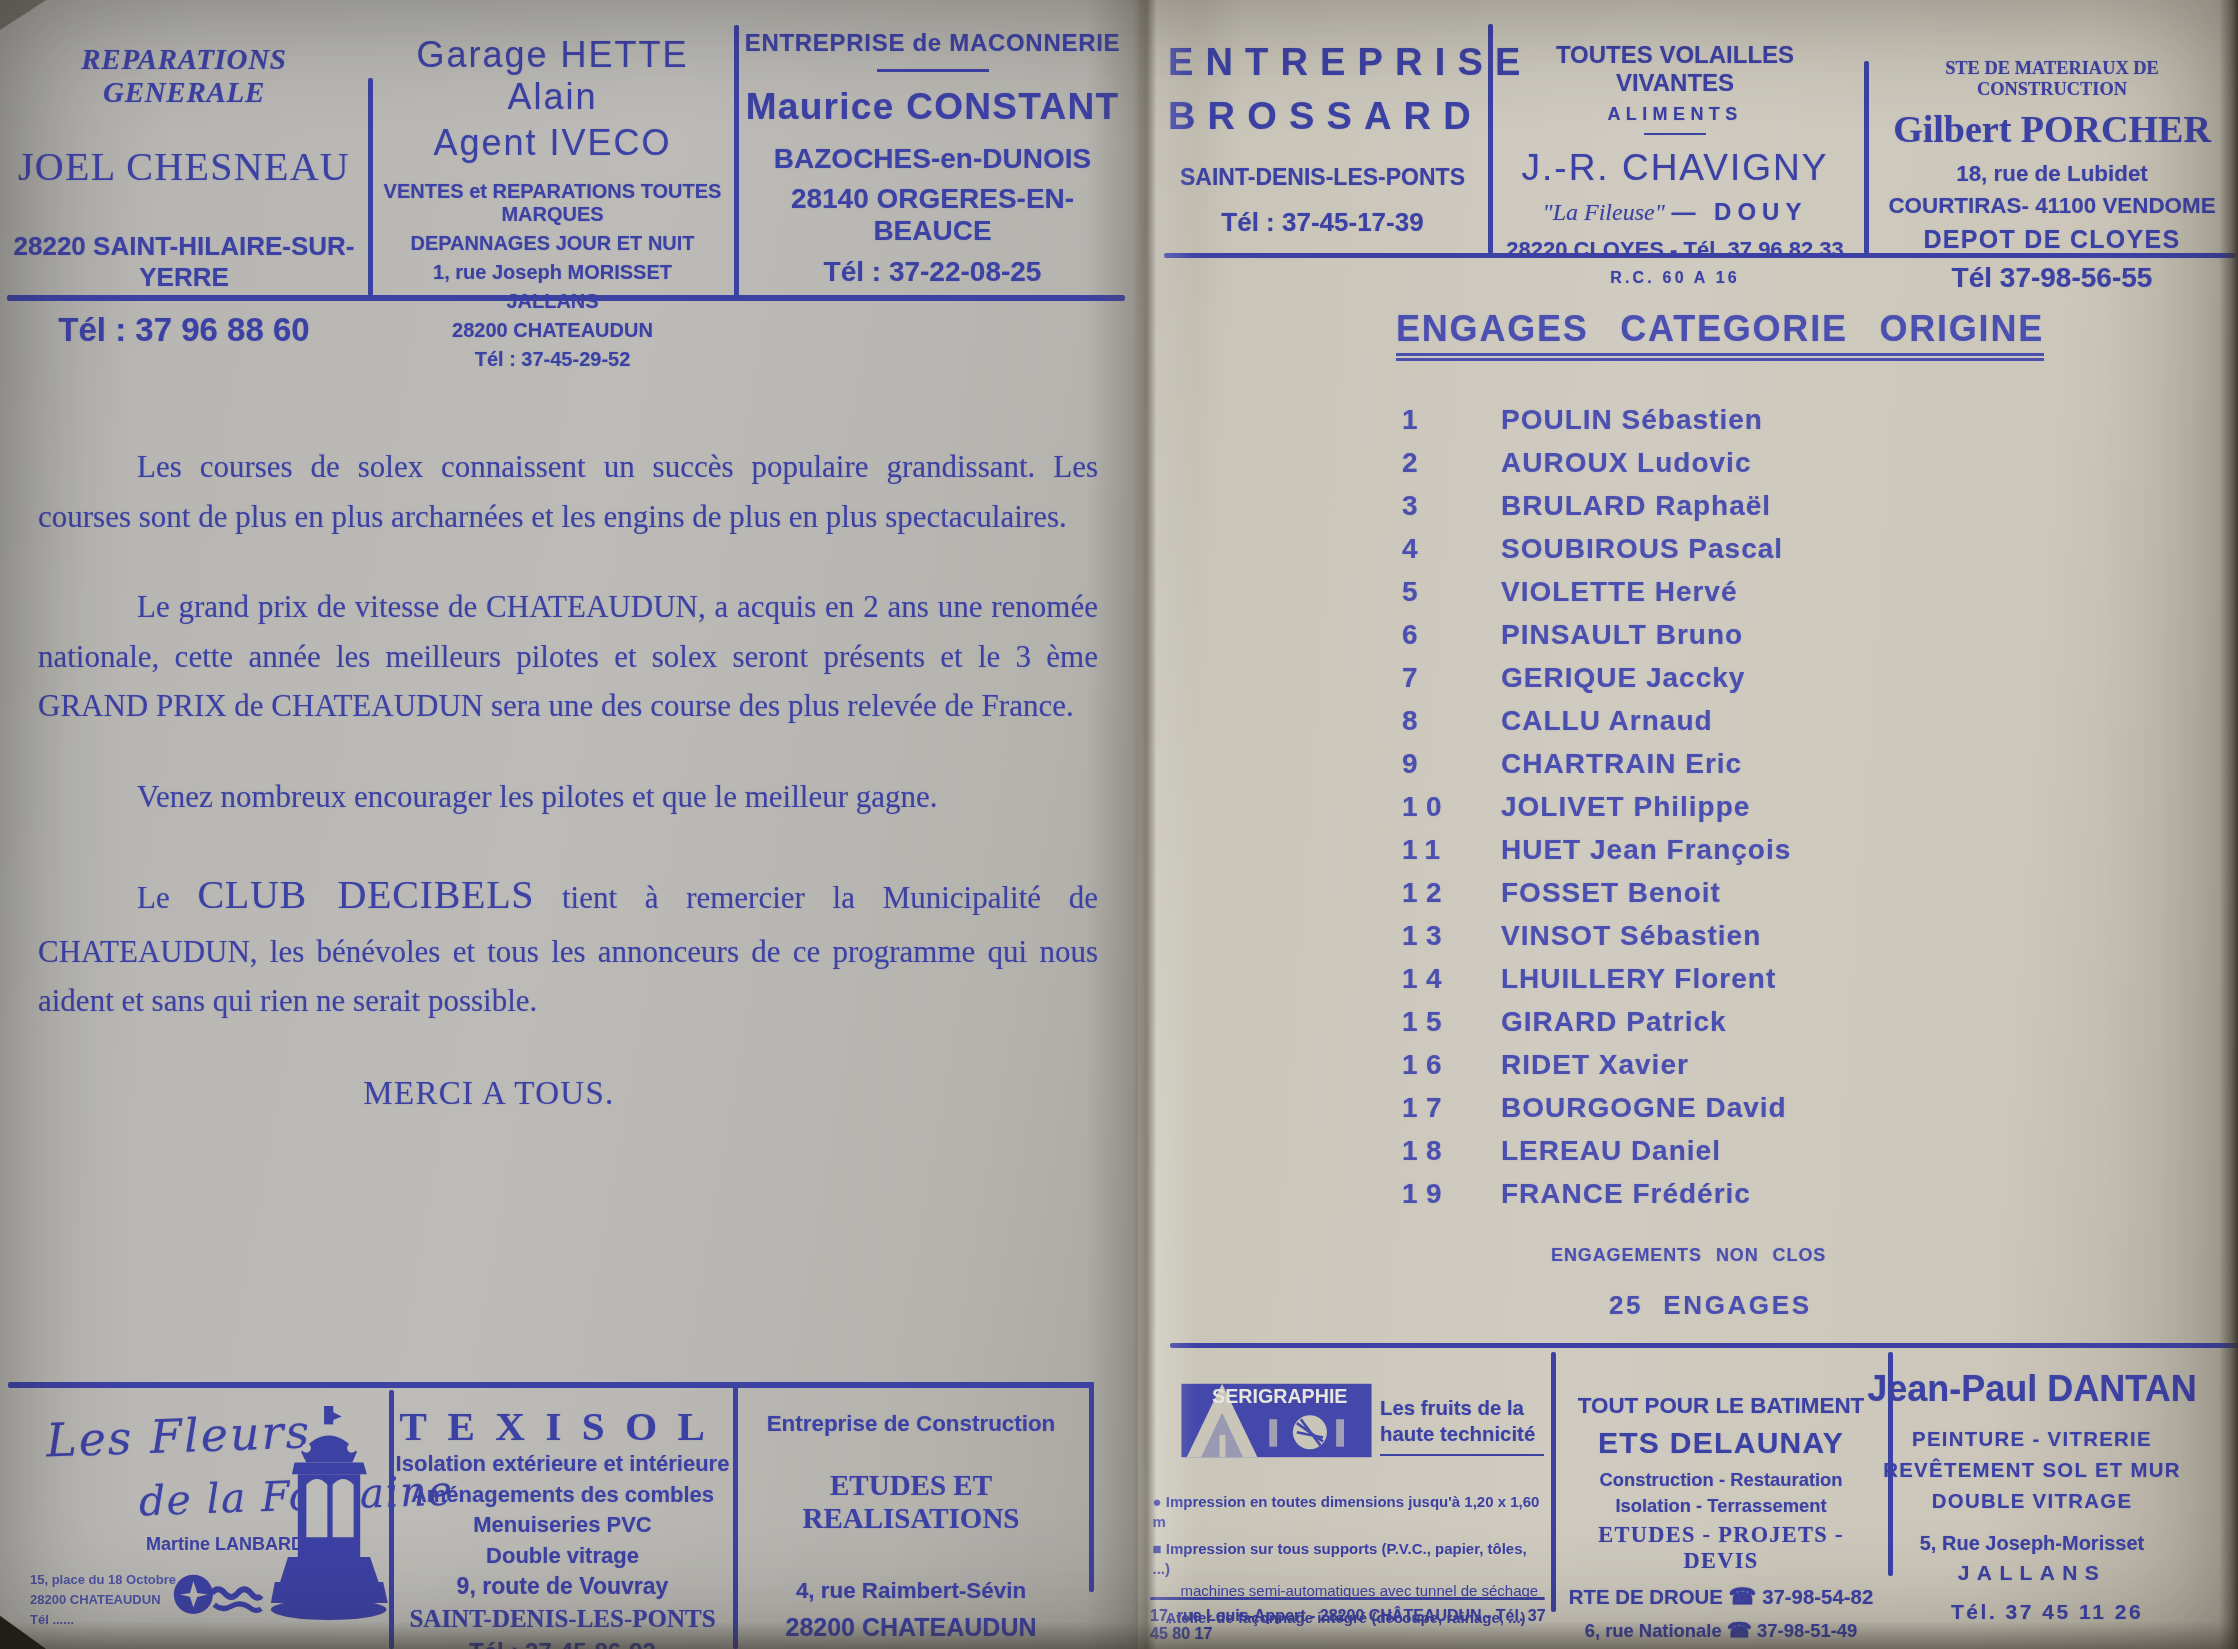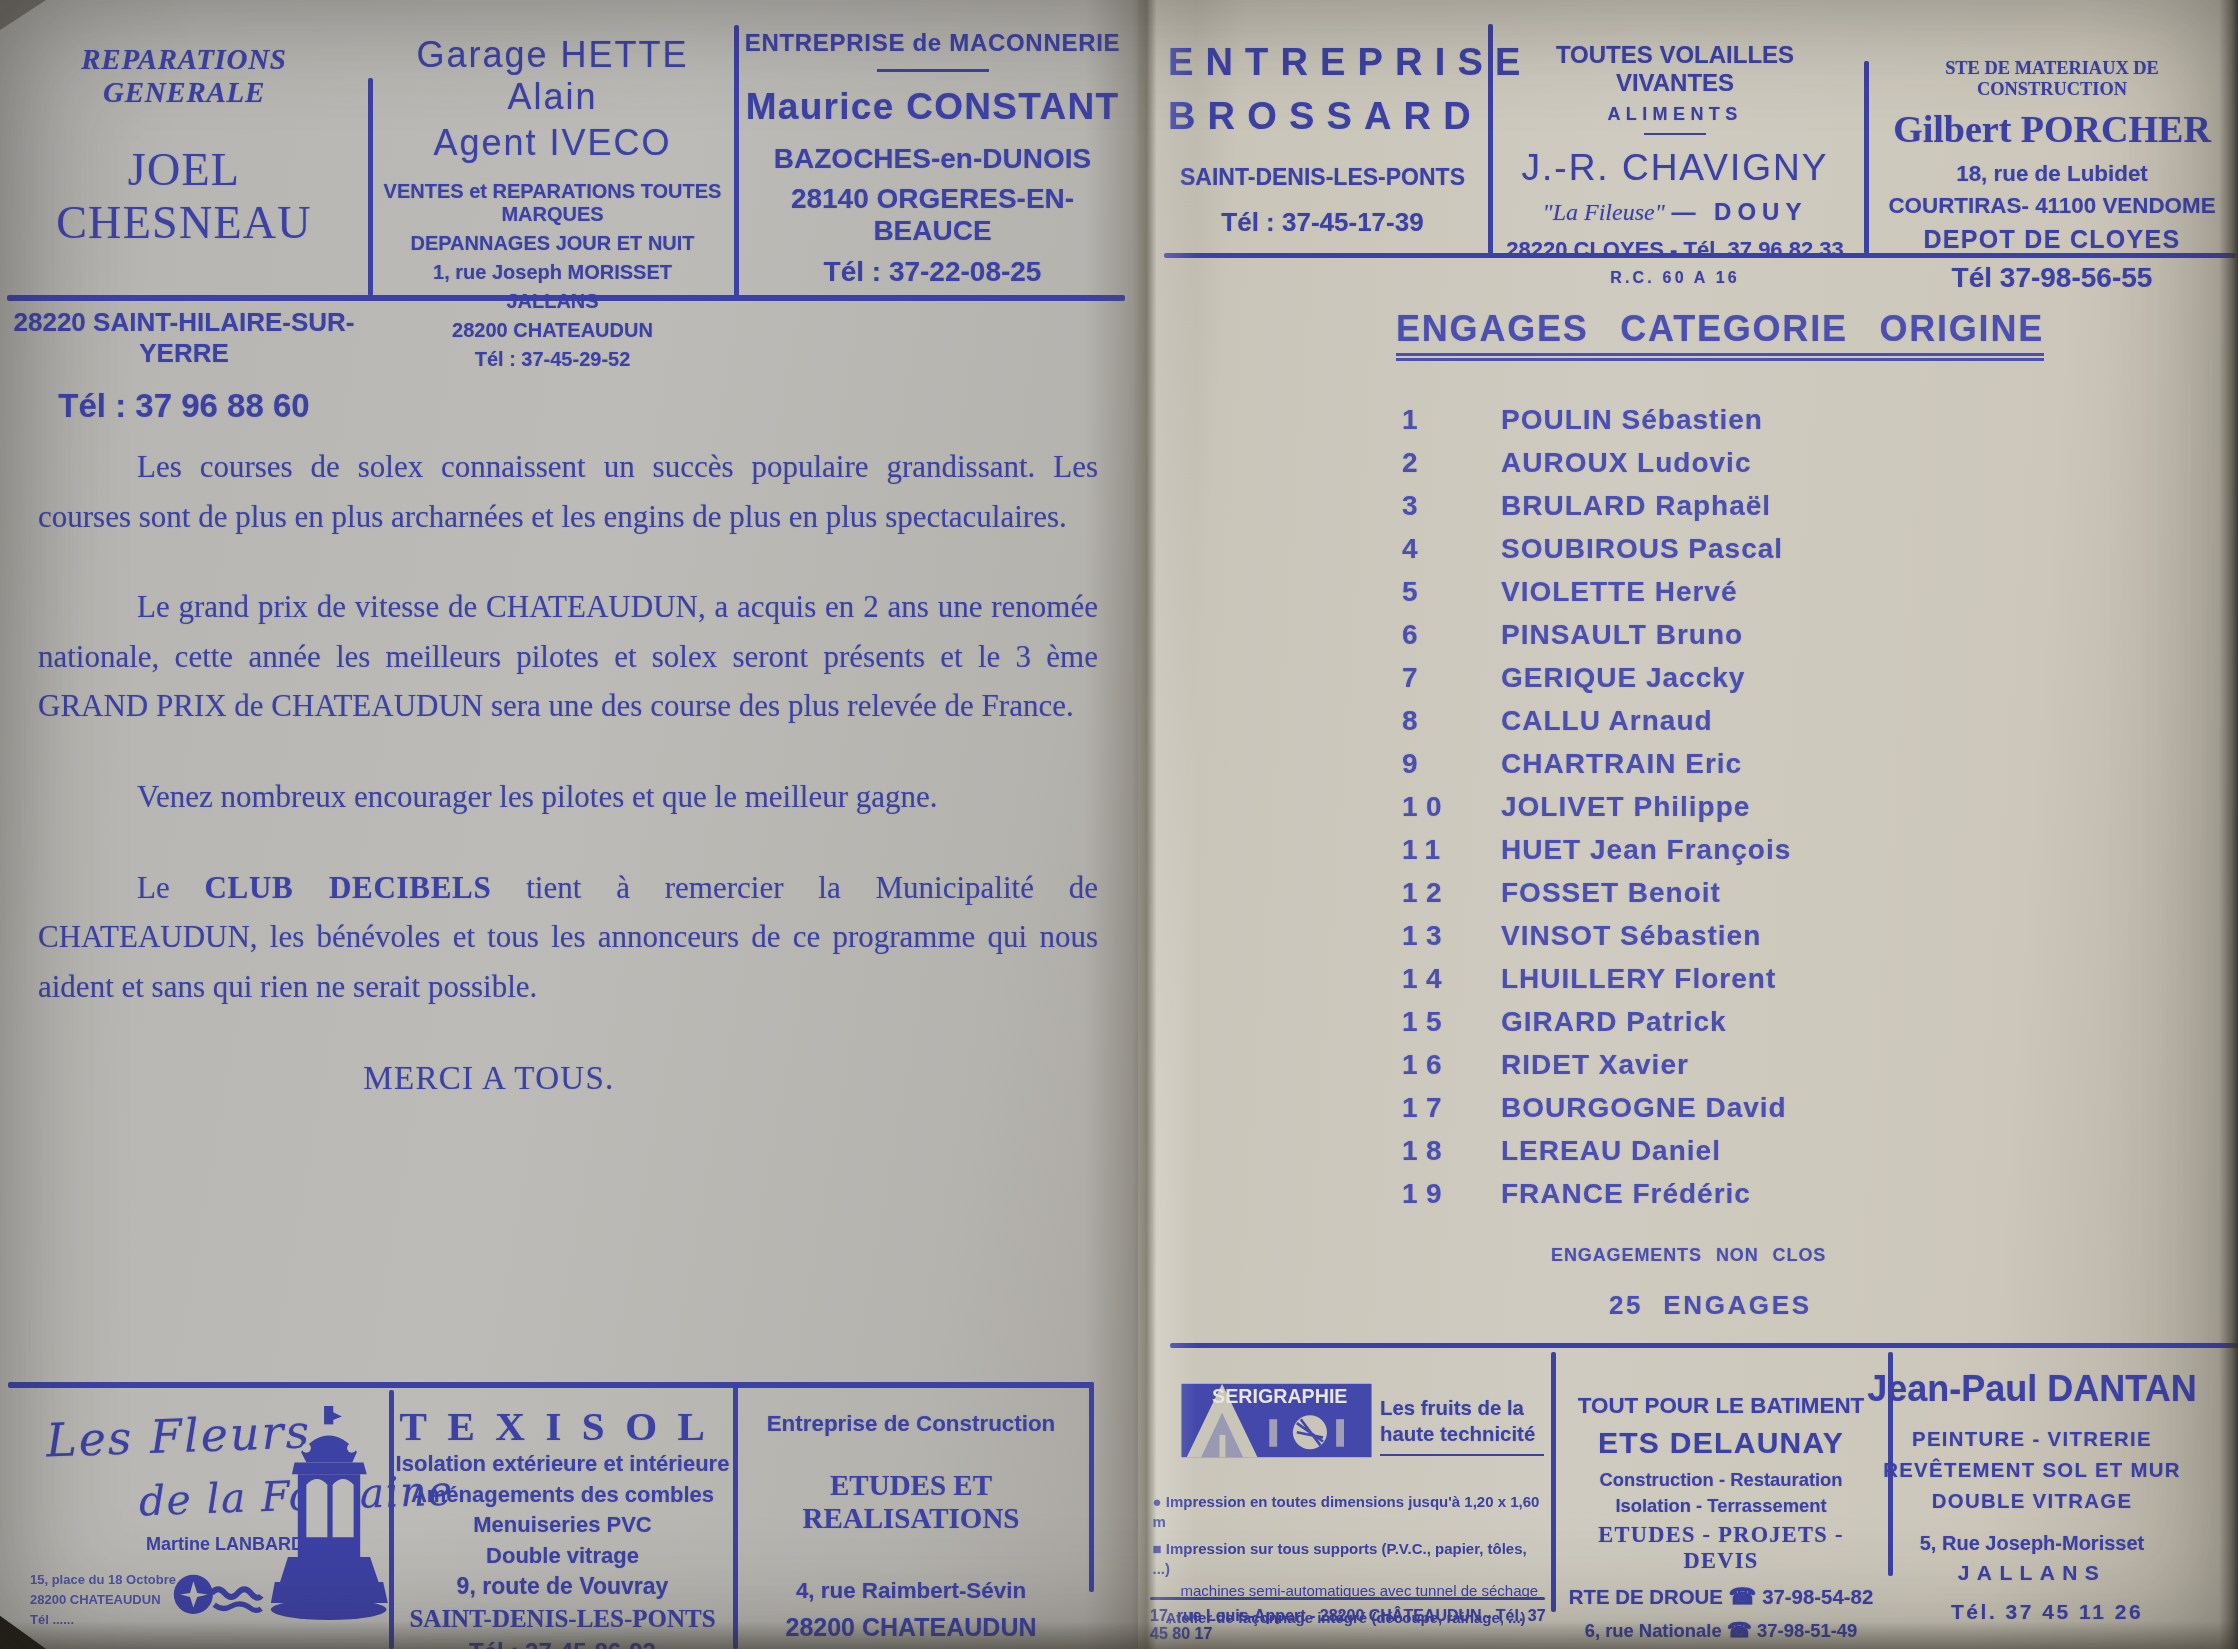--- a/index.html
+++ b/index.html
@@ -32,21 +32,21 @@
   .tsh{text-shadow:0 0 1.3px rgba(60,65,164,.35);}
   .abs{position:absolute;}
   .hline{position:absolute;background:var(--ink);border-radius:2px;}
   .vline{position:absolute;background:var(--ink);border-radius:2px;width:4.6px;}
 
   
   .ad-cell{position:absolute;text-align:center;color:var(--ink);}
   .chesneau{left:13px;top:43px;width:342px;}
   .chesneau .hdr{font-family:"Liberation Serif",serif;font-style:italic;font-weight:bold;
      font-size:29px;letter-spacing:0.7px;margin-bottom:34px;}
-  .chesneau .name{font-family:"Liberation Serif",serif;font-size:46px;letter-spacing:1.3px;margin-bottom:58px;}
+  .chesneau .name{font-family:"Liberation Serif",serif;font-size:40px;letter-spacing:1.3px;margin-bottom:41px;}
   .chesneau .addr{font-size:26px;font-weight:bold;margin-bottom:18px;}
   .chesneau .tel{font-size:33px;font-weight:bold;}
 
   .hette{left:378px;top:34px;width:349px;}
   .hette .n1{font-size:36px;letter-spacing:2px;margin-bottom:4px;}
   .hette .n2{font-size:36px;letter-spacing:2px;margin-bottom:16px;}
   .hette .s{font-size:20px;font-weight:bold;margin-bottom:6px;}
 
   .constant{left:742px;top:29px;width:381px;}
   .constant .hdr{font-size:24px;font-weight:bold;letter-spacing:0.7px;margin-bottom:12px;}
@@ -76,21 +76,21 @@
   .porcher .hdr{font-family:"Liberation Serif",serif;font-size:18.4px;font-weight:bold;margin-bottom:6.6px;}
   .porcher .name{font-family:"Liberation Serif",serif;font-size:38px;font-weight:bold;margin-bottom:10.5px;}
   .porcher .s{font-size:22.4px;font-weight:bold;margin-bottom:6px;}
   .porcher .dep{font-size:25px;font-weight:bold;letter-spacing:1.3px;margin:2.6px 0 8px 0;}
   .porcher .tel{font-size:28px;font-weight:bold;}
 
   
   .body-text{position:absolute;left:38px;top:442px;width:1060px;color:var(--ink);
     font-family:"Liberation Serif",serif;font-size:31px;line-height:1.6;text-align:justify;}
   .body-text p{margin:0 0 41px 0;text-indent:99px;}
-  .body-text .b4b{font-weight:bold;font-size:31px;letter-spacing:0.7px;}
+  .body-text .b4b{font-weight:normal;font-size:40px;letter-spacing:0.7px;}
   .merci{margin-top:59px;text-align:center;text-indent:0 !important;
     font-size:33px;letter-spacing:1.3px;transform:translateX(-79px);}
 
   
   .title{position:absolute;left:258px;top:308px;color:var(--ink-soft);
     font-size:36px;font-weight:bold;letter-spacing:.05em;word-spacing:.55em;
     padding-bottom:2.6px;border-bottom:8.5px double var(--ink-soft);}
   .roster{position:absolute;left:264px;top:404px;color:var(--ink-soft);}
   .roster-row{height:43px;font-size:28px;font-weight:bold;letter-spacing:1px;white-space:nowrap;}
   .row-num{display:inline-block;width:99px;letter-spacing:.3em;}

